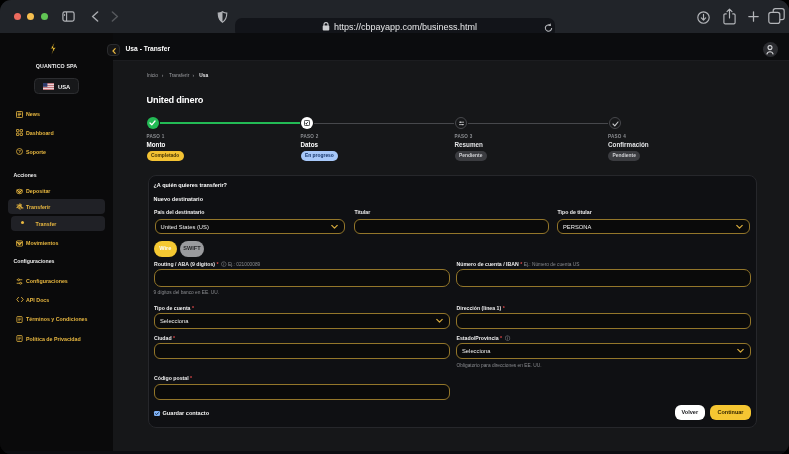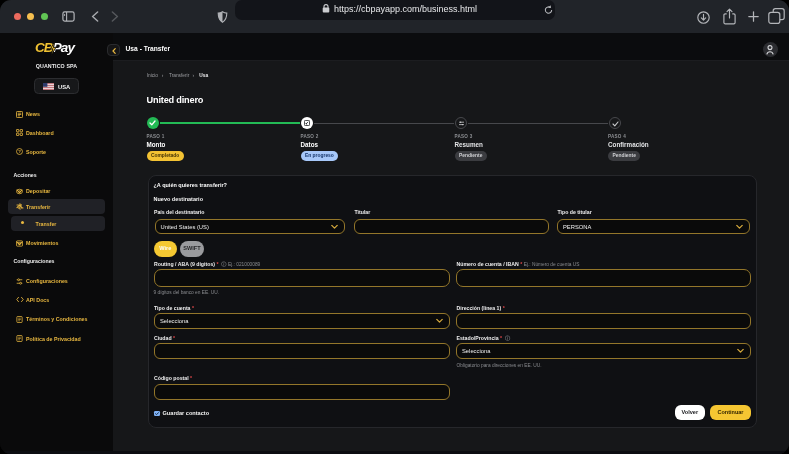--- a/index.html
+++ b/index.html
@@ -4,21 +4,21 @@
 <style>
   * { margin:0; padding:0; box-sizing:border-box; }
   html,body { width:789px; height:454px; background:#000; overflow:hidden; }
   body { font-family:"Liberation Sans", sans-serif; }
   .abs { position:absolute; }
   #window { position:relative; width:789px; height:454px; background:#0b0b0d; border-radius:11px; overflow:hidden; }
 
   
   #chrome { position:absolute; left:0; top:0; width:789px; height:33px; background:#212429; }
   .dot { position:absolute; top:12.5px; width:7px; height:7px; border-radius:50%; }
-  #urlpill { position:absolute; left:235px; top:0; width:320px; height:19.5px; border-radius:7px; background:#121419; color:#e7e8ea; font-size:9px; line-height:19.5px; text-align:center; padding-left:9px; }
+  #urlpill { position:absolute; left:235px; top:18px; width:320px; height:19.5px; border-radius:7px; background:#121419; color:#e7e8ea; font-size:9px; line-height:19.5px; text-align:center; padding-left:9px; }
 
   
   #sidebar { position:absolute; left:0; top:33px; width:113px; height:421px; background:#0a0a0b; }
   #topbar { position:absolute; left:113px; top:33px; width:676px; height:28px; background:#0b0c0e; border-bottom:1px solid #1c1d20; }
   #content { position:absolute; left:113px; top:61px; width:676px; height:393px; background:#161719; }
   .navitem { position:absolute; left:0; width:113px; height:14px; font-size:5.3px; line-height:6px; font-weight:bold; color:#e9b840; }
   .navitem svg { position:absolute; left:15.5px; top:3.5px; }
   .navitem .t { position:absolute; left:26px; top:4.2px; }
   .navbox { position:absolute; background:#202126; border-radius:4px; }
   .chev { position:absolute; right:20px; }
@@ -85,23 +85,20 @@
     <svg class="abs" style="left:747.5px;top:11px;" width="11" height="11" viewBox="0 0 11 11">
       <path d="M5.5 0.8 V10.2 M0.8 5.5 H10.2" stroke="#b3b5b9" stroke-width="1.25" stroke-linecap="round"></path>
     </svg>
     <svg class="abs" style="left:768px;top:8px;" width="17" height="16" viewBox="0 0 17 16">
       <rect x="5.2" y="0.7" width="11" height="11" rx="2.2" fill="none" stroke="#b3b5b9" stroke-width="1.2"></rect>
       <rect x="0.8" y="4.4" width="11" height="11" rx="2.2" fill="#212429" stroke="#b3b5b9" stroke-width="1.2"></rect>
     </svg>
   </div>
   <div id="sidebar">
 
-    <div class="abs" style="left:0;top:7px;width:109px;text-align:center;font-size:13.5px;font-weight:bold;font-style:italic;letter-spacing:-0.9px;color:#fff;">
-      <span style="color:#f0c233;">CB</span><span>Pay</span>
-    </div>
     <svg class="abs" style="left:48.5px;top:8px;" width="8" height="15" viewBox="0 0 8 15">
       <path d="M5.6 0.5 L1.4 8.1 L3.8 7.8 L2.2 14.4 L7.1 6.1 L4.5 6.5 Z" fill="#f0c233" stroke="#0a0a0b" stroke-width="0.9"></path>
     </svg>
     <div class="abs" style="left:0;top:29.5px;width:113px;text-align:center;font-size:5.3px;font-weight:bold;letter-spacing:0.1px;color:#ededee;">QUANTICO SPA</div>
 
     <div class="abs" style="left:33.5px;top:45px;width:45px;height:15.5px;background:#17181a;border:1px solid #2c2d30;border-radius:4.5px;">
       <svg class="abs" style="left:8px;top:4.2px;" width="11" height="7" viewBox="0 0 11 7">
         <rect width="11" height="7" fill="#e8d3d6"></rect>
         <g fill="#c2767c">
             <rect y="0" width="11" height="1"></rect>

